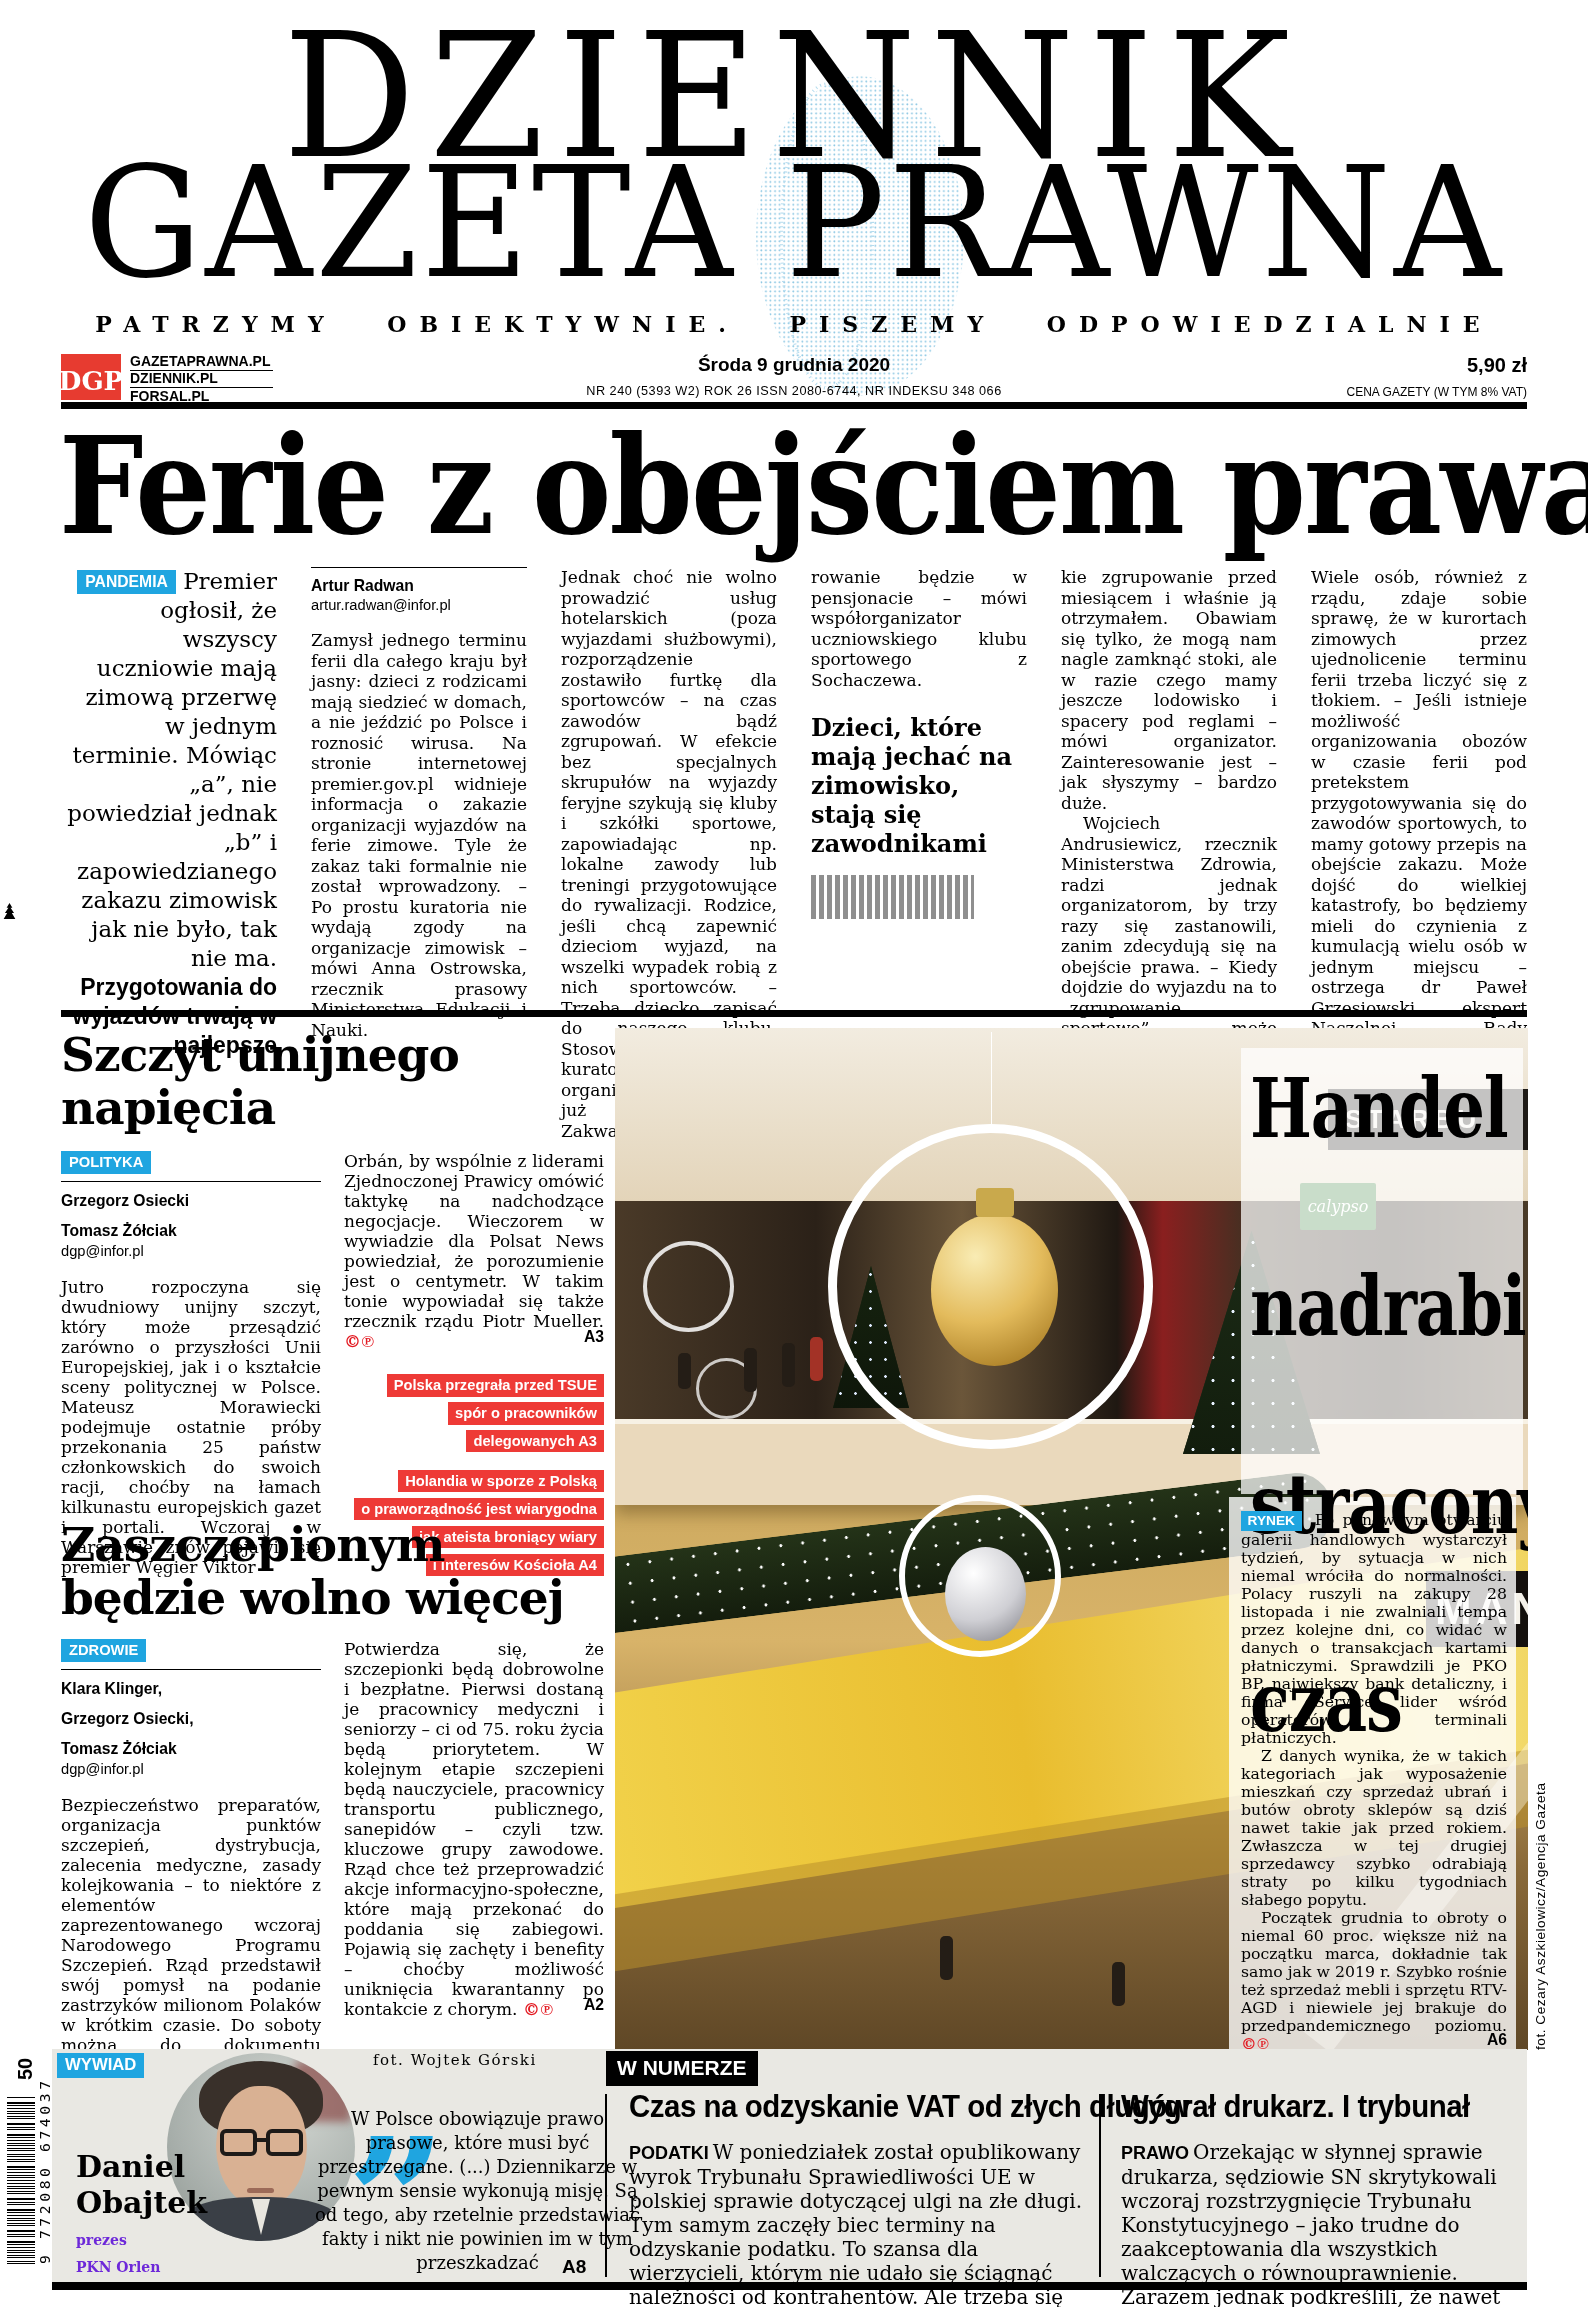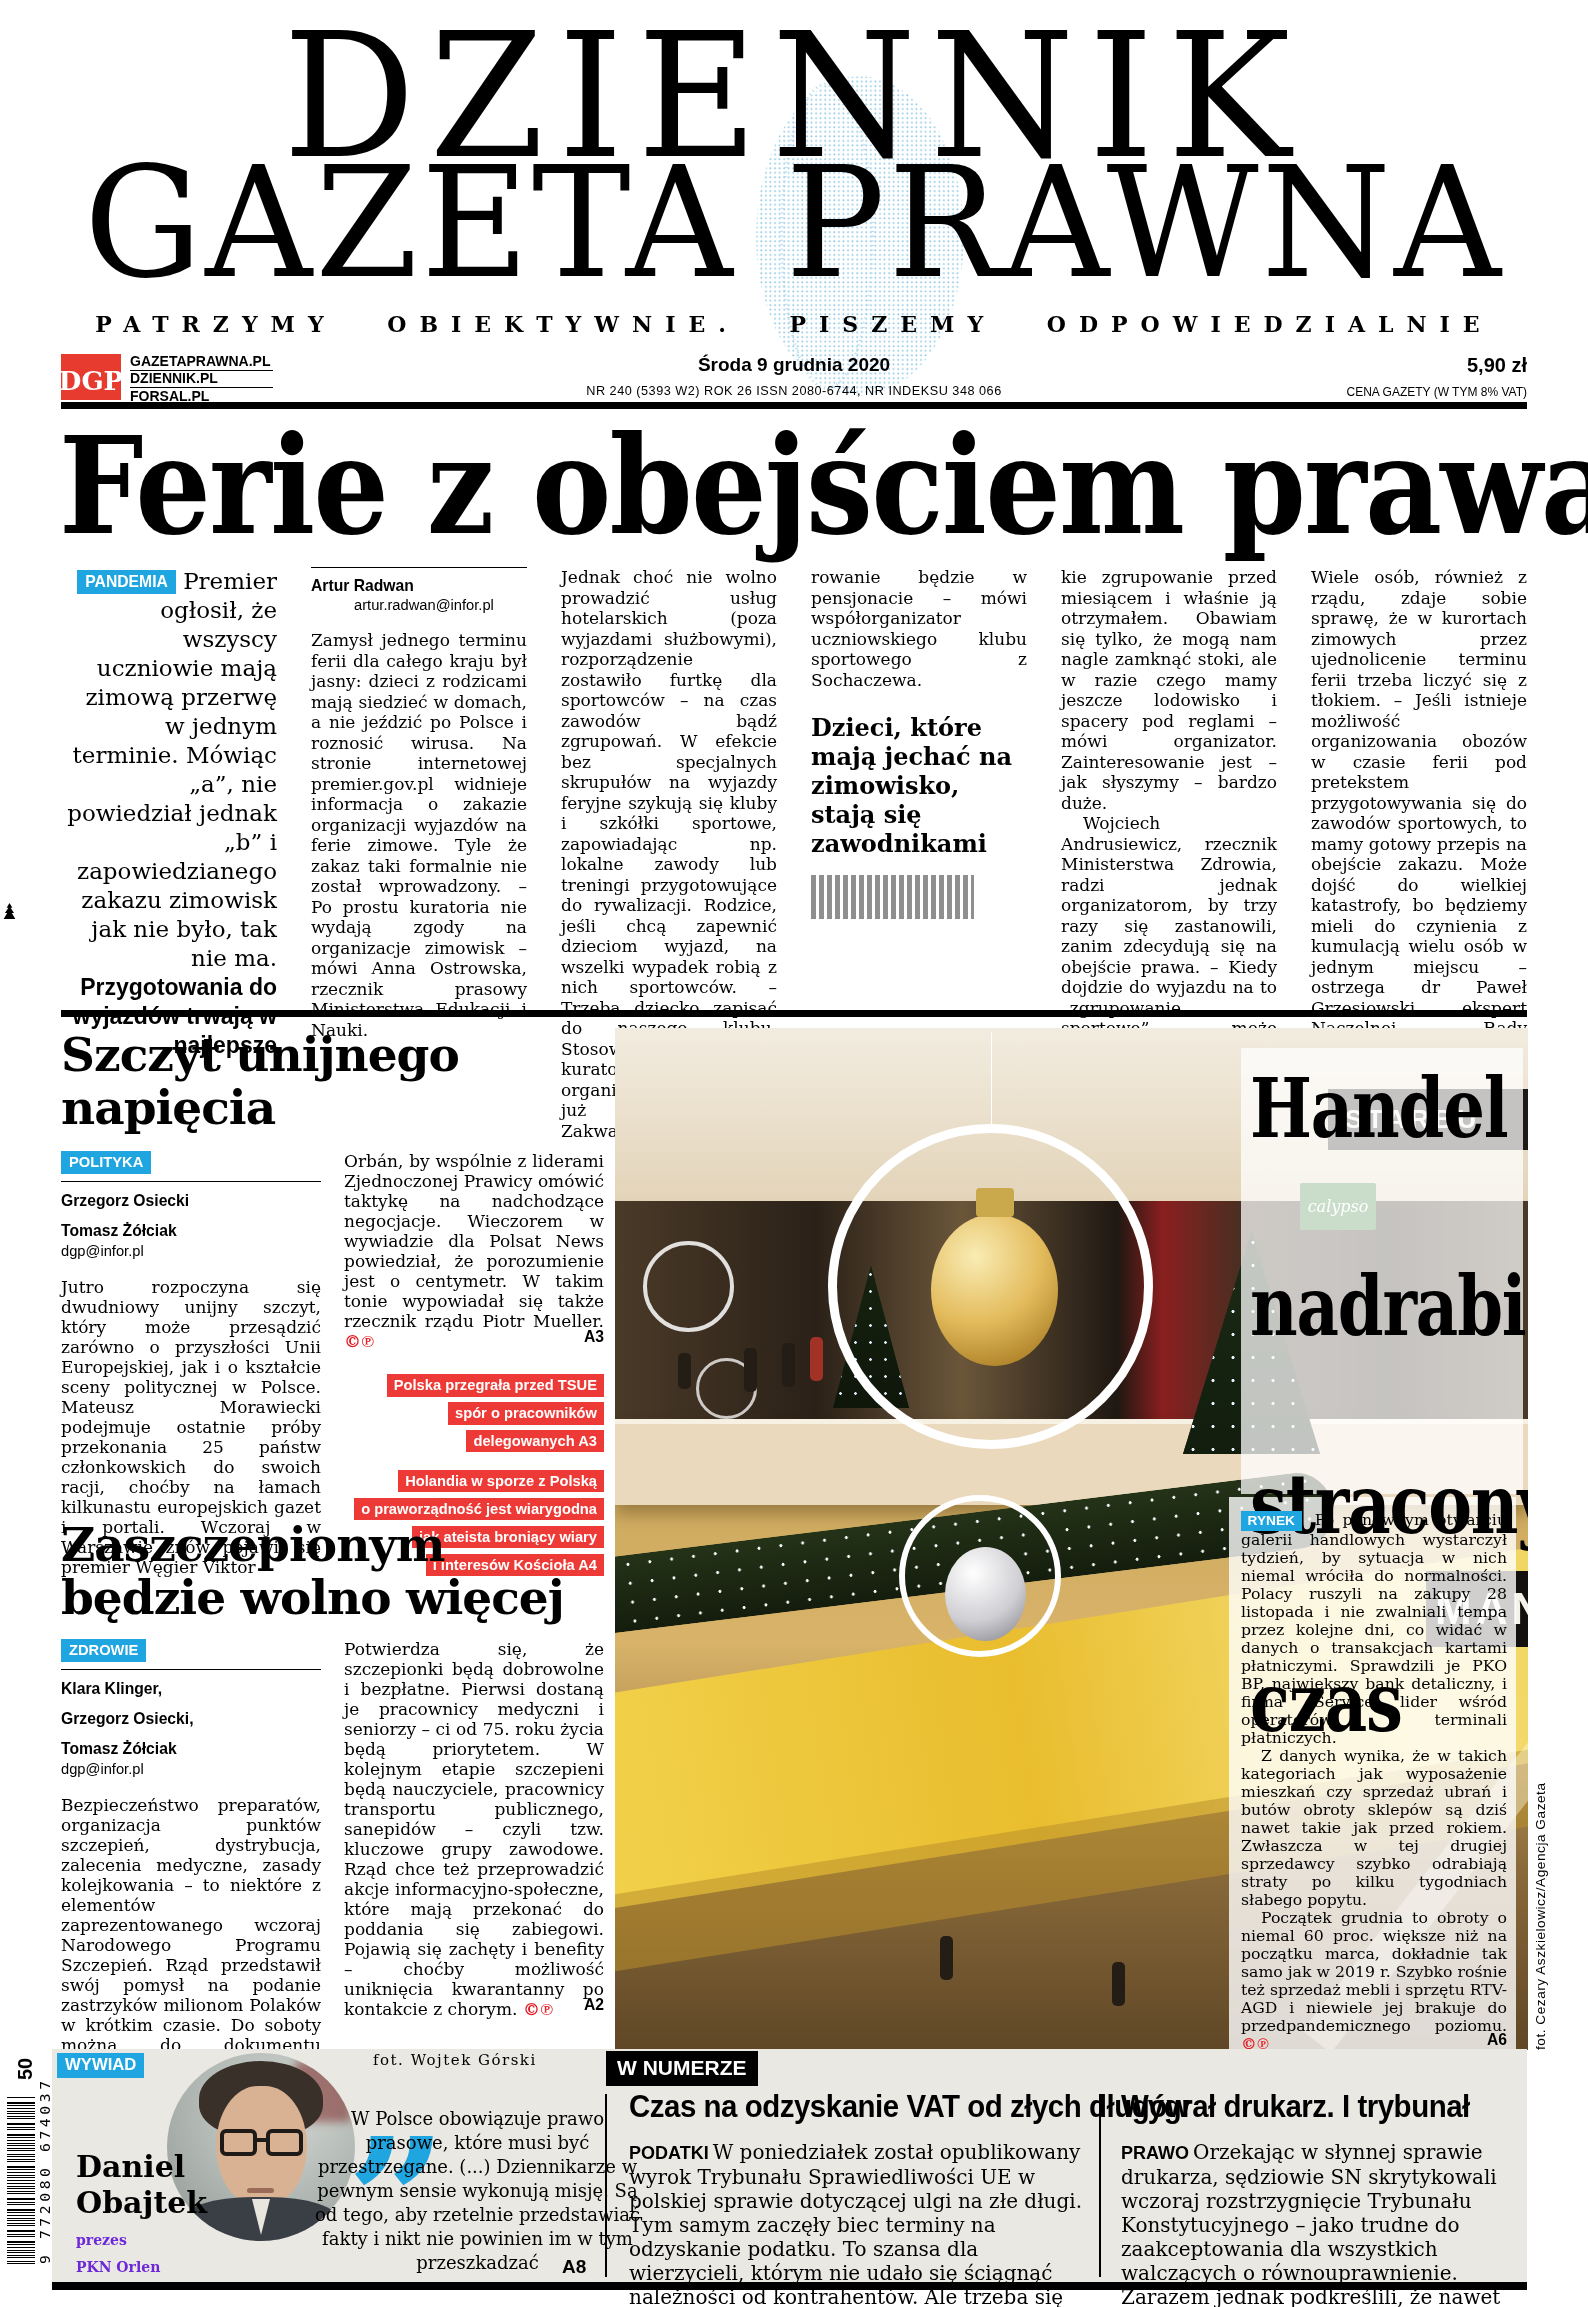--- a/index.html
+++ b/index.html
@@ -37,21 +37,21 @@
                    letter-spacing:-2px; white-space:nowrap; transform:scale(.93,1.06); transform-origin:left top; }
   .lead-cols { position:absolute; left:61px; top:567px; width:1466px; height:442px;
                display:grid; grid-template-columns:repeat(6,1fr); column-gap:34px; }
   .tag { display:inline-block; background:#1fa5e0; color:#fff; font-family:"Liberation Sans","DejaVu Sans",sans-serif;
          font-weight:bold; font-size:14.7px; line-height:1; padding:4px 8px 4.6px; }
   .intro { font-size:23px; line-height:29px; text-align:right; }
   .intro .tag { font-size:15.7px; position:relative; top:-2px; }
   .intro b { font-family:"Liberation Sans","DejaVu Sans",sans-serif; font-weight:bold; }
   .rule-top { border-top:1.5px solid #000; padding-top:8px; }
   .byline-name { font-family:"Liberation Sans","DejaVu Sans",sans-serif; font-weight:bold; font-size:15.7px; line-height:20px; }
-  .byline-mail { font-family:"Liberation Sans","DejaVu Sans",sans-serif; font-size:14.7px; line-height:19px; margin-bottom:15px;margin-left:43px; }
+  .byline-mail { font-family:"Liberation Sans","DejaVu Sans",sans-serif; font-size:14.7px; line-height:19px; margin-bottom:15px; }
   .body p { font-size:17px; line-height:20.5px; text-align:justify; position:relative; }
   .body p.ind { text-indent:22px; }
   .pullquote { margin-top:23px; font-weight:bold; font-size:24px; line-height:29px; }
   .dots { margin-top:17px; width:163px; height:44px;
           background-image:repeating-linear-gradient(90deg,#8f8f8f 0 4.6px,transparent 4.6px 8px);
           background-size:8px 6.6px; }
   .cp { color:#e31b23; font-weight:bold; }
   .ref-abs { position:absolute; right:0; bottom:4px; font-family:"Liberation Sans","DejaVu Sans",sans-serif;
              font-weight:bold; font-size:15.7px; }
   .coop { text-align:right; font-size:15px; margin-top:4px; font-family:"Liberation Sans","DejaVu Sans",sans-serif; }

